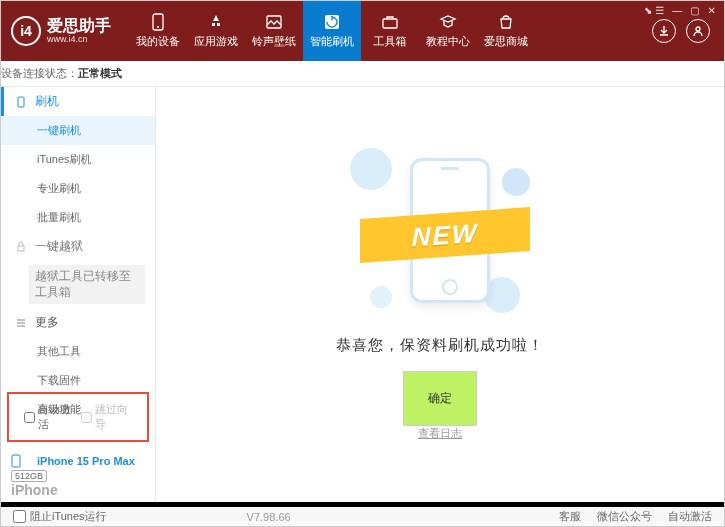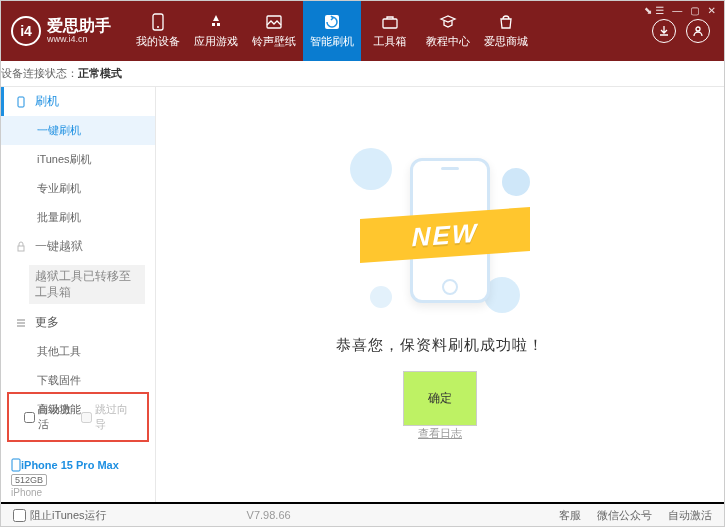--- a/index.html
+++ b/index.html
@@ -31,37 +31,37 @@
 .side-head.active { color: #1d8fe1; border-left: 3px solid #1d8fe1; padding-left: 11px; }
 .side-head .icn { width: 14px; margin-right: 6px; display: inline-flex; }
 .side-item { padding: 7px 0 7px 36px; font-size: 11px; color: #666; cursor: pointer; }
 .side-item.selected { background: #eaf4fd; color: #1d8fe1; }
 .side-note { background: #f2f2f2; margin: 4px 10px 4px 28px; padding: 4px 6px; font-size: 12px; color: #888; line-height: 1.3; }
 .checkbox-row { position: absolute; left: 6px; right: 6px; bottom: 60px; border: 2px solid #e74c3c; padding: 8px 15px; display: flex; gap: 6px; font-size: 11px; color: #666; align-items: center; }
 .checkbox-row label { display: flex; align-items: center; gap: 3px; }
 .checkbox-row input { width: 11px; height: 11px; }
 .device-info { position: absolute; left: 10px; bottom: 4px; font-size: 11px; color: #1d8fe1; }
 .device-info .storage { display:inline-block; border: 1px solid #aaa; color: #666; font-size: 9px; padding: 0 3px; border-radius: 2px; margin-top: 2px; }
-.device-info .type { color: #aaa; font-size: 10px; }
+.device-info .type { color: #aaa; font-size: 14px; font-weight: bold; }
 
 
 .main { flex: 1; display: flex; flex-direction: column; align-items: center; justify-content: center; position: relative; }
 .illust { width: 220px; height: 180px; position: relative; margin-top: -10px; }
 .blob { position: absolute; border-radius: 50%; }
 .phone { position: absolute; left: 80px; top: 20px; width: 80px; height: 145px; background: #fff; border: 3px solid #d2e6f7; border-radius: 12px; box-shadow: 0 4px 10px rgba(0,0,0,0.08); }
 .phone::before { content:""; position:absolute; top:6px; left:50%; transform:translateX(-50%); width:18px; height:3px; background:#d2e6f7; border-radius:2px; }
 .phone::after { content:""; position:absolute; bottom:5px; left:50%; transform:translateX(-50%); width:12px; height:12px; border:2px solid #d2e6f7; border-radius:50%; }
 .ribbon { position: absolute; left: 30px; top: 75px; width: 170px; height: 44px; background: #ffc62e; transform: skewY(-4deg); display: flex; align-items: center; justify-content: center; color: #fff; font-weight: 900; font-size: 26px; letter-spacing: 2px; font-style: italic; text-shadow: 0 2px 0 rgba(0,0,0,0.1); }
 .ribbon::before, .ribbon::after { content:""; position:absolute; width:0; height:0; border:12px solid transparent; }
 .msg { font-size: 15px; color: #333; margin-top: 18px; letter-spacing: 1px; }
 .ok-btn { margin-top: 16px; border: 1px solid #ccc; background: #bef264; padding: 18px 24px; font-size: 12px; cursor: pointer; color: #333; }
 .link { margin-top: 0; font-size: 11px; color: #999; cursor: pointer; text-decoration: underline; }
 
 
-.footer { position: absolute; bottom: 0; left: 0; right: 0; height: 24px; background: #f7f7f7; border-top: 2px solid #000000; display: flex; align-items: center; font-size: 11px; color: #666; padding: 0 12px; }
+.footer { position: absolute; bottom: 0; left: 0; right: 0; height: 24px; background: #f7f7f7; border-top: 5px solid #000000; display: flex; align-items: center; font-size: 11px; color: #666; padding: 0 12px; }
 .footer .left { display: flex; align-items: center; gap: 4px; }
 .footer .right { margin-left: auto; display: flex; gap: 16px; }
 .footer .right span { cursor: pointer; }
 
 svg { display: block; }
 </style>
 </head>
 <body>
 
 <div class="top-controls">
@@ -206,21 +206,21 @@
           <input type="checkbox" style="">
           <span>自动激活</span>
         </label>
       <label style="color:#bbb">
           <input type="checkbox" disabled="" style="">
           <span>跳过向导</span>
         </label>
     </div>
 
     <div class="device-info">
-      <div style="display:flex;align-items:center;gap:0">
+      <div style="display:flex;align-items:center;gap:16px">
         <svg width="10" height="14" viewBox="0 0 10 14">
             <rect x="1" y="1" width="8" height="12" rx="1" fill="none" stroke="#1d8fe1"></rect>
           </svg>
         <span style="font-weight:bold">iPhone 15 Pro Max</span>
       </div>
       <span class="storage">512GB</span><br>
       <span class="type">iPhone</span>
     </div>
   </div>
 

